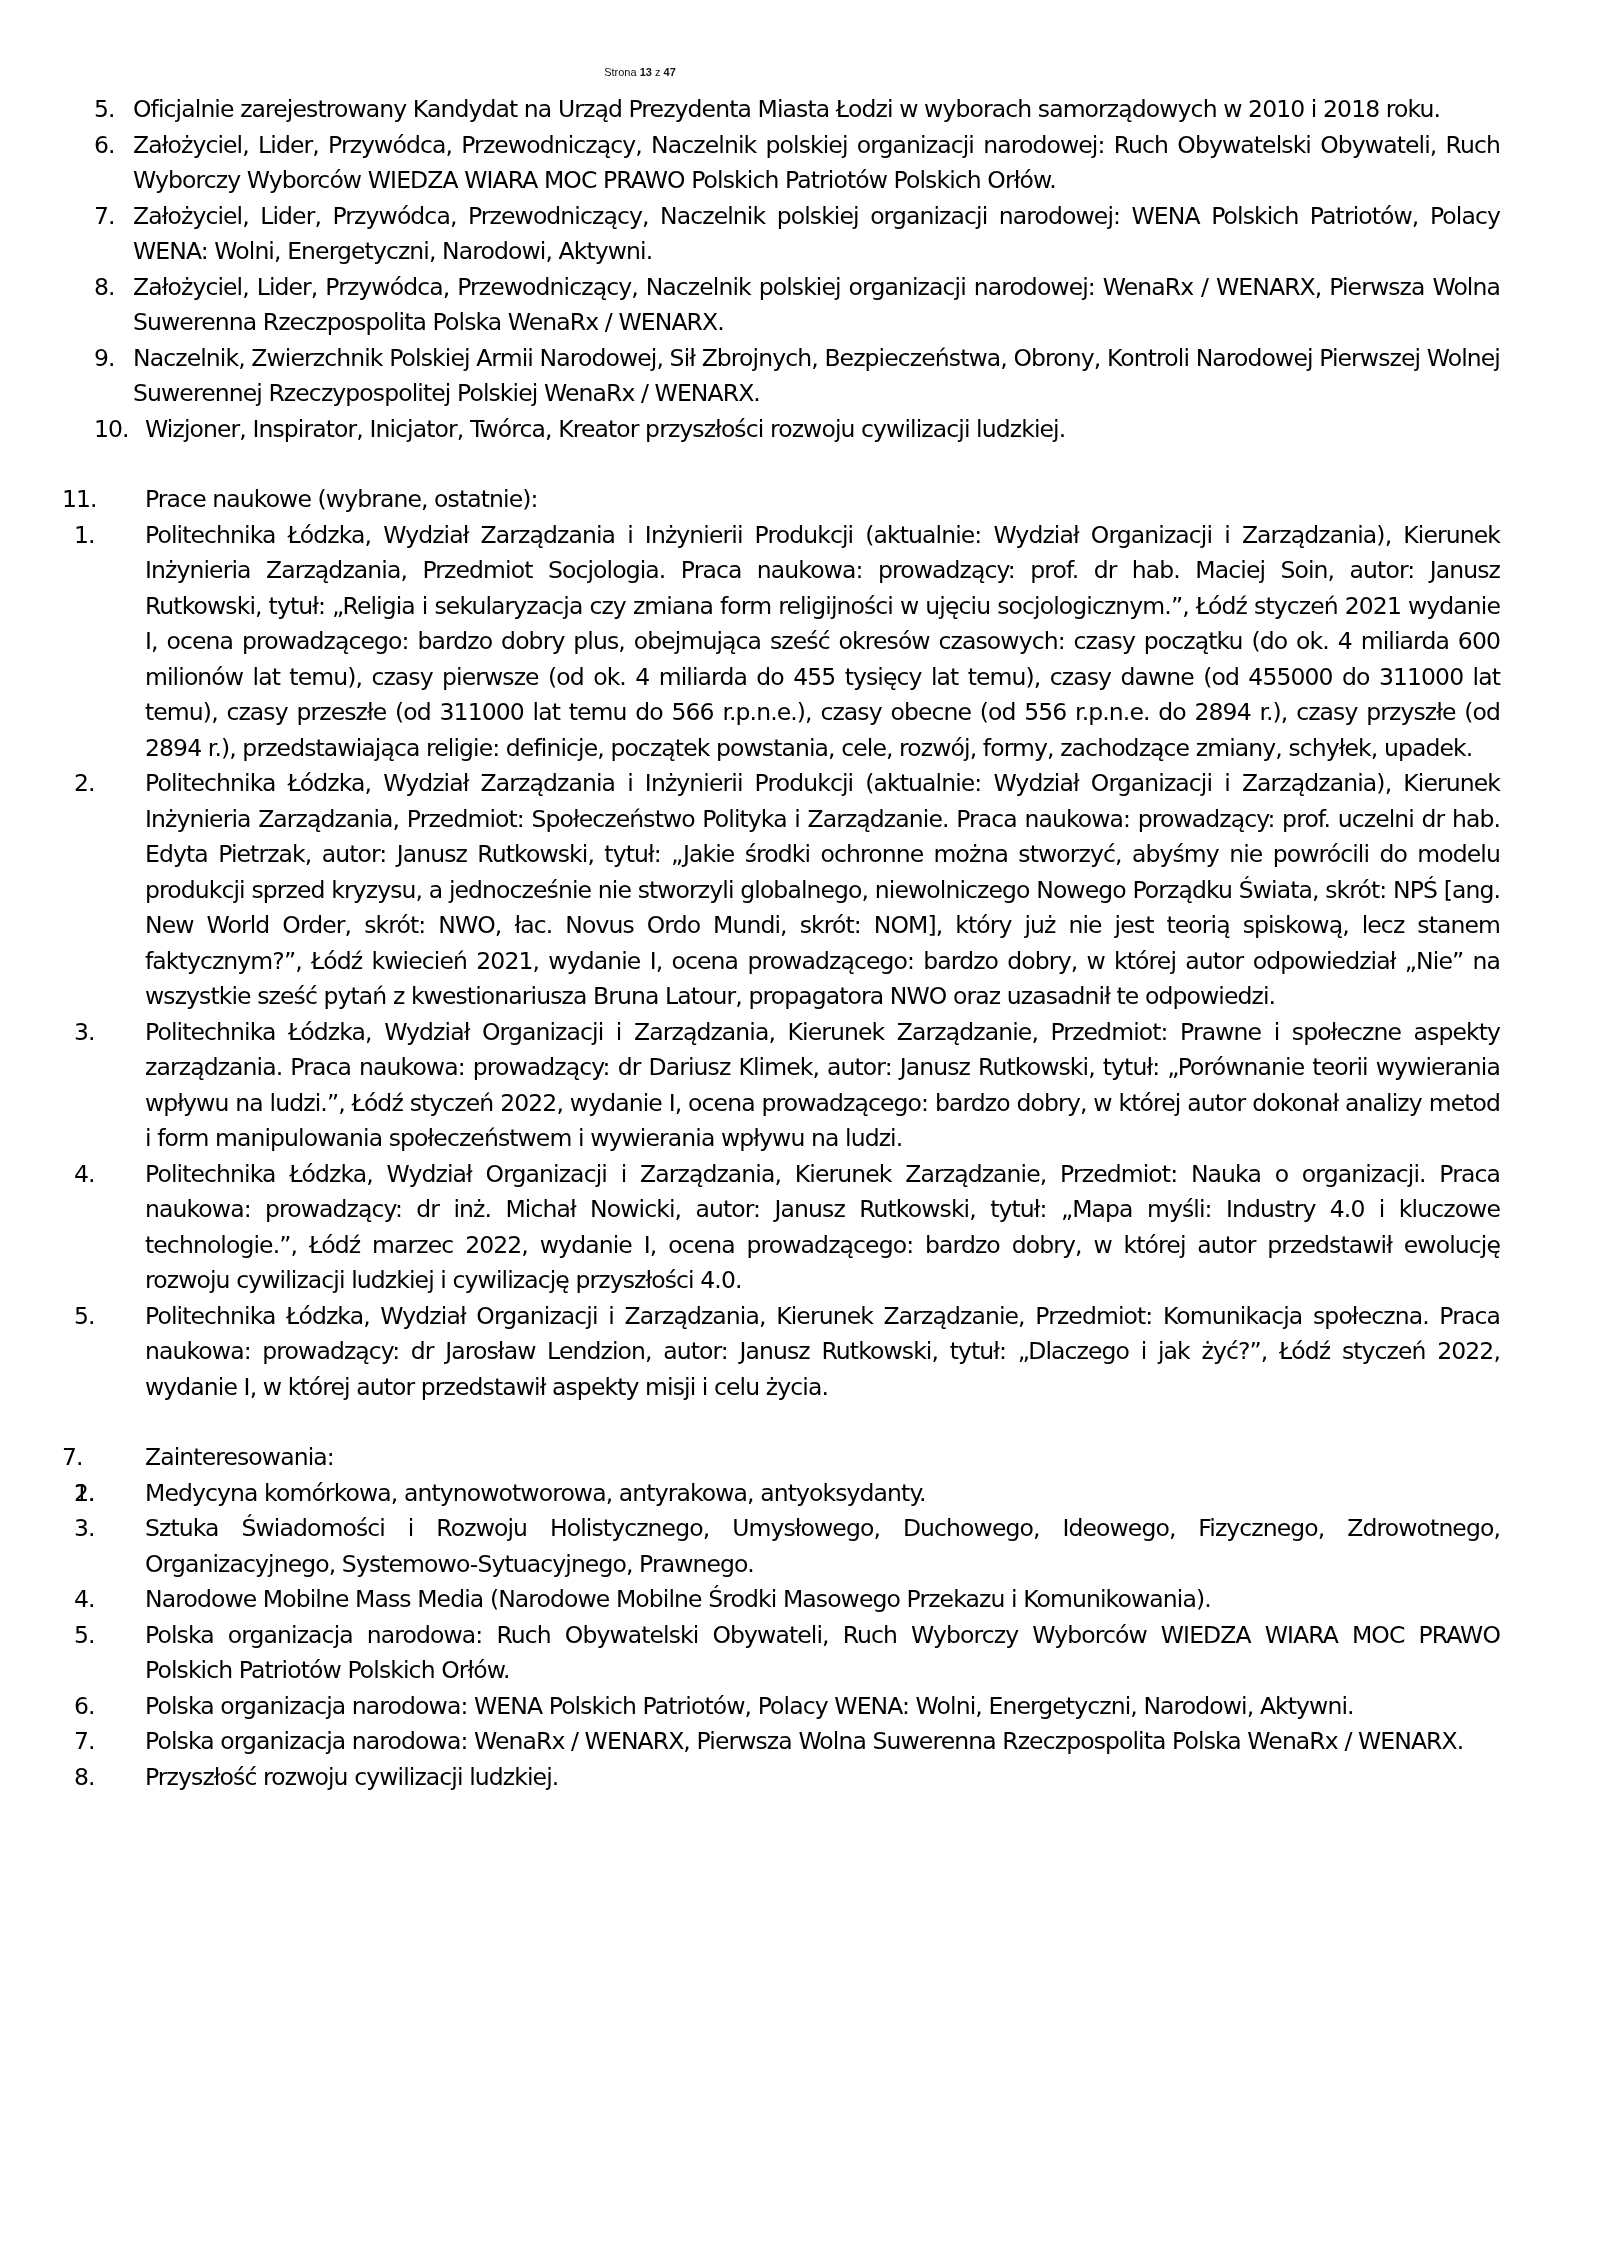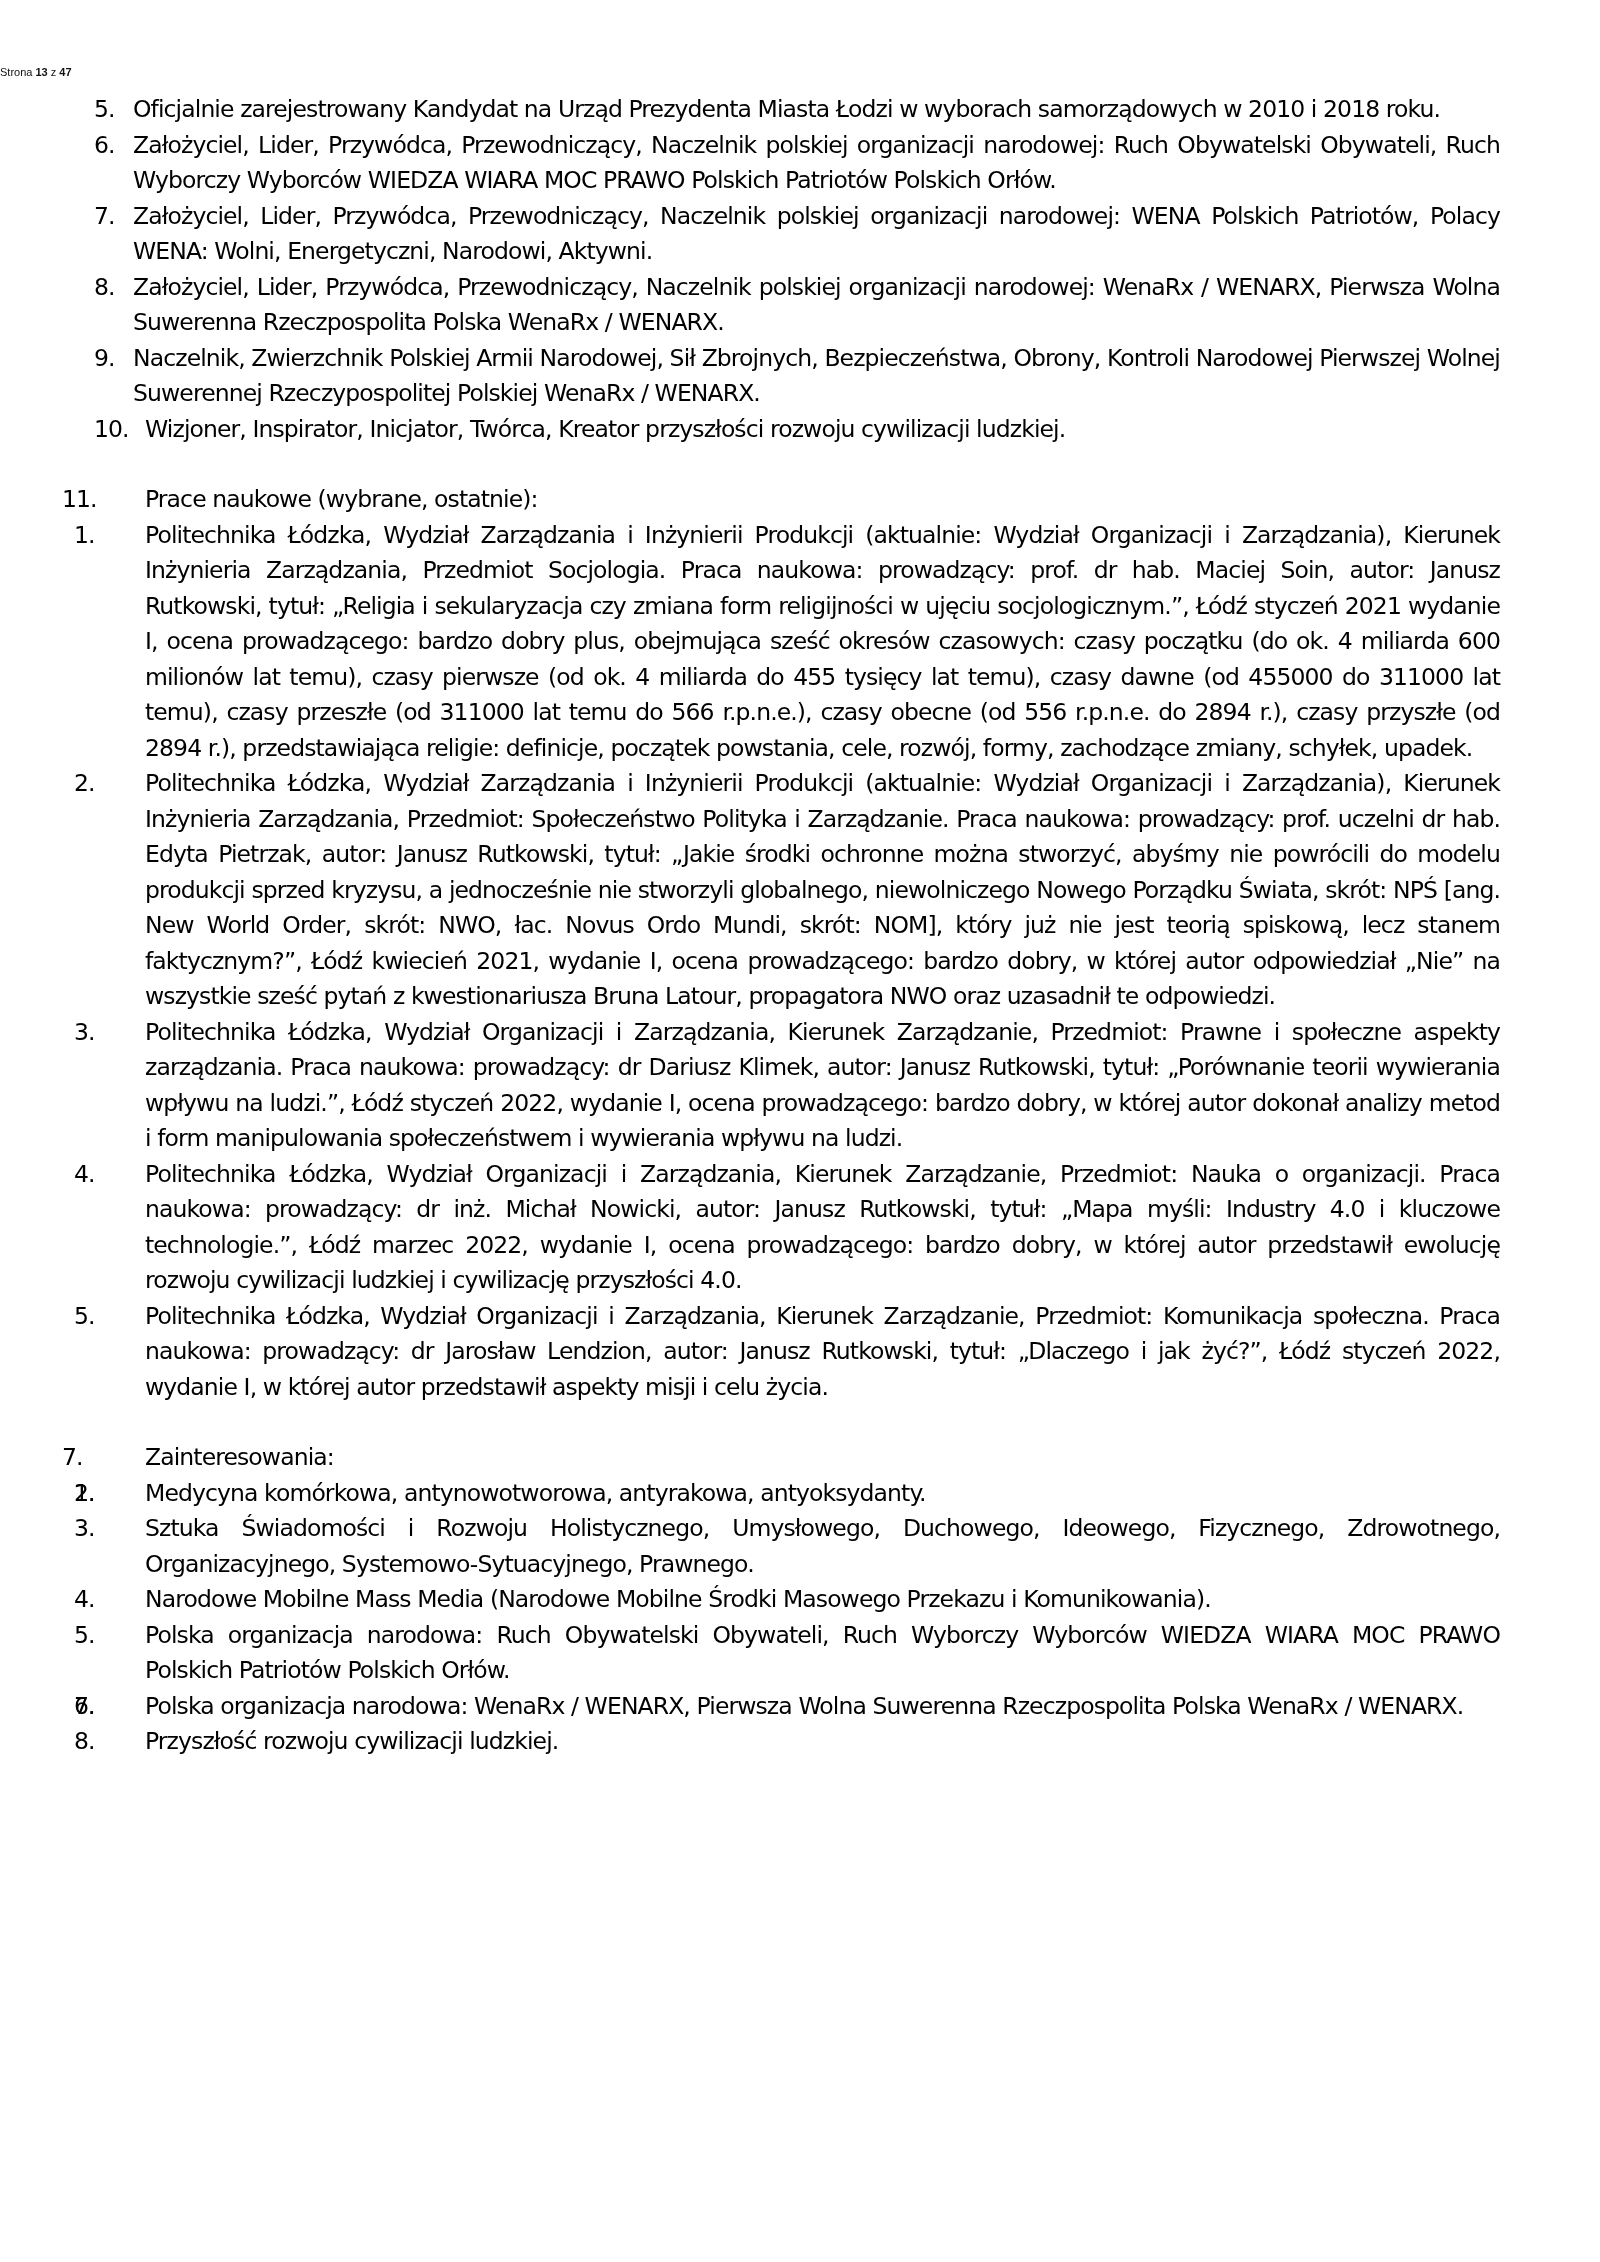--- a/index.html
+++ b/index.html
@@ -1,17 +1,17 @@
 <!DOCTYPE html>
 <html><head>
 <meta charset="utf-8">
 <style>
   html, body { margin: 0; padding: 0; background: #ffffff; }
   body { width: 1600px; height: 2262px; position: relative; overflow: hidden; color: #000; }
-  .header { position: absolute; top: 66px; left: 0; width: 1280px; text-align: left;
+  .header { position: absolute; top: 66px; left: 0; width: 1280px; text-align: center;
     font-family: "Liberation Sans", sans-serif; font-size: 11px; color: #111; }
   .header b { font-weight: bold; }
   .doc { position: absolute; left: 0; top: 92px; width: 1600px;
     font-family: "DejaVu Sans", sans-serif; font-size: 23.5px; line-height: 35.5px; letter-spacing: -0.9px;
     word-spacing: 0px; }
   .top-list { margin: 0; padding: 0; list-style: none; }
   .sub-item { position: relative; padding-left: 133px; padding-right: 100px; text-align: justify; }
   .sub-item .num { position: absolute; left: 94px; width: 38px; text-align: left; }
   .sub-item.two-digit .num { left: 94px; }
   .sub-item.two-digit { padding-left: 145px; }
@@ -104,20 +104,21 @@
       <div class="sub-item">
         <span class="num">4.</span>
         <span>Narodowe Mobilne Mass Media (Narodowe Mobilne Środki Masowego Przekazu i Komunikowania).</span>
       </div>
       <div class="sub-item">
         <span class="num">5.</span>
         <span>Polska organizacja narodowa: Ruch Obywatelski Obywateli, Ruch Wyborczy Wyborców WIEDZA WIARA MOC PRAWO Polskich Patriotów Polskich Orłów.</span>
       </div>
       <div class="sub-item">
         <span class="num">6.</span>
+        <span>Polska organizacja narodowa: WENA Polskich Patriotów, Polacy WENA: Wolni, Energetyczni, Narodowi, Aktywni.</span>
       </div>
       <div class="sub-item">
         <span class="num">7.</span>
         <span>Polska organizacja narodowa: WenaRx / WENARX, Pierwsza Wolna Suwerenna Rzeczpospolita Polska WenaRx / WENARX.</span>
       </div>
       <div class="sub-item">
         <span class="num">8.</span>
         <span>Przyszłość rozwoju cywilizacji ludzkiej.</span>
       </div>
     </div>

